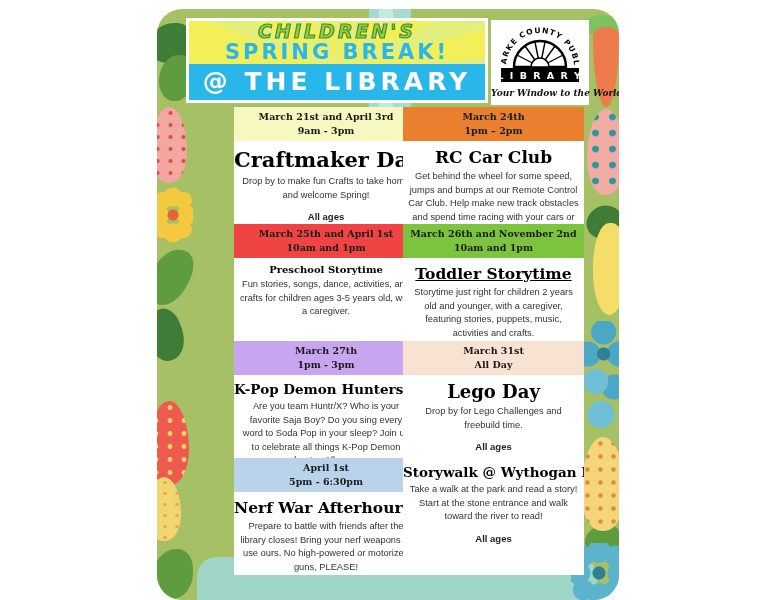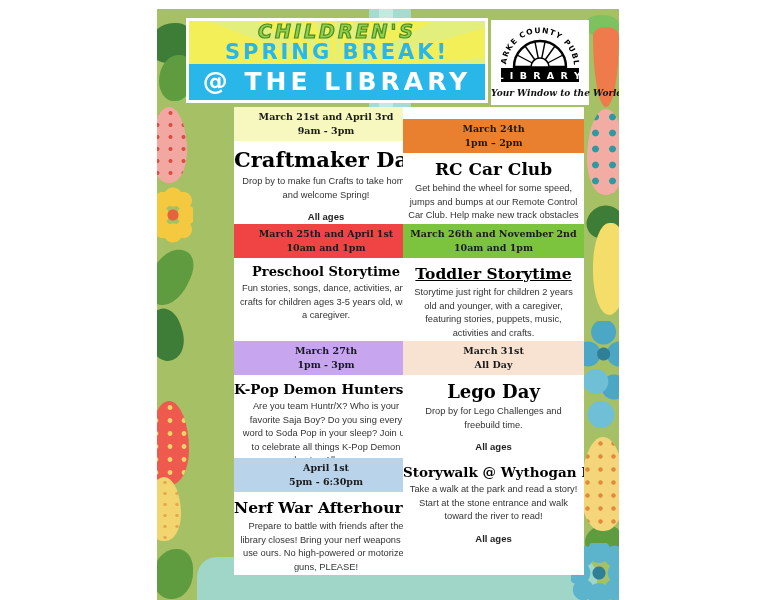--- a/index.html
+++ b/index.html
@@ -2,21 +2,21 @@
 <html><head>
 <meta charset="utf-8">
 <style>
   html,body{margin:0;padding:0;}
   body{
     width:776px;height:600px;background:#ffffff;position:relative;overflow:hidden;
     font-family:"Liberation Sans",sans-serif;
   }
   .flyer{
     position:absolute;left:157px;top:9px;width:462px;height:591px;
-    background:#a6c065;overflow:hidden;
+    background:#a6c065;overflow:hidden;border-radius:25px;
   }
   
   .dec{position:absolute;}
   .teal-band{left:212px;top:0;width:42px;height:591px;background:#a7dbcf;}
   .teal-streak{left:222px;top:0;width:14px;height:591px;background:#c4e9de;}
   .teal-bottom{left:40px;top:548px;width:400px;height:43px;background:#9fd6c8;border-radius:20px 20px 0 0;}
   .leaf{background:#5f9b3f;border-radius:60% 40% 55% 45%;}
   .leaf.dark{background:#3e7d37;}
   .egg{border-radius:50% 50% 46% 46% / 58% 58% 42% 42%;}
   .egg-pink-l{left:-6px;top:98px;width:36px;height:76px;background:#f2a8a0;
@@ -202,21 +202,21 @@
       <h2 class="card-title" style="font-size: 21px; text-align: center;">Craftmaker Days</h2>
       <p class="card-text">Drop by to make fun Crafts to take home and welcome Spring!</p>
       <div class="card-ages">All ages</div>
     </div>
 
     <div class="card">
       <div class="card-head" style="background-color: rgb(240, 68, 68);">
         <div class="card-date">March 25th and April 1st</div>
         <div class="card-time">10am and 1pm</div>
       </div>
-      <h2 class="card-title" style="font-size: 13px;">Preschool Storytime</h2>
+      <h2 class="card-title" style="font-size: 10px;">Preschool Storytime</h2>
       <p class="card-text">Fun stories, songs, dance, activities, and crafts for children ages 3-5 years old, with a caregiver.</p>
 
     </div>
 
     <div class="card">
       <div class="card-head" style="background-color: rgb(199, 165, 239);">
         <div class="card-date">March 27th</div>
         <div class="card-time">1pm - 3pm</div>
       </div>
       <h2 class="card-title" style="font-size: 13.5px;">K-Pop Demon Hunters Party</h2>
@@ -232,21 +232,21 @@
       <h2 class="card-title" style="font-size: 15.5px;">Nerf War Afterhours!</h2>
       <p class="card-text">Prepare to battle with friends after the library closes! Bring your nerf weapons or use ours. No high-powered or motorized guns, PLEASE!</p>
 
     </div>
 
   </div>
 
   <div class="col col-right">
 
     <div class="card">
-      <div class="card-head" style="background-color: rgb(232, 128, 47); margin-top: 12px;">
+      <div class="card-head" style="background-color: rgb(232, 128, 47);">
         <div class="card-date">March 24th</div>
         <div class="card-time">1pm – 2pm</div>
       </div>
       <h2 class="card-title" style="font-size: 17px;">RC Car Club</h2>
       <p class="card-text">Get behind the wheel for some speed, jumps and bumps at our Remote Control Car Club. Help make new track obstacles and spend time racing with your cars or ours!</p>
 
     </div>
 
     <div class="card">
       <div class="card-head" style="background-color: rgb(125, 196, 62);">

